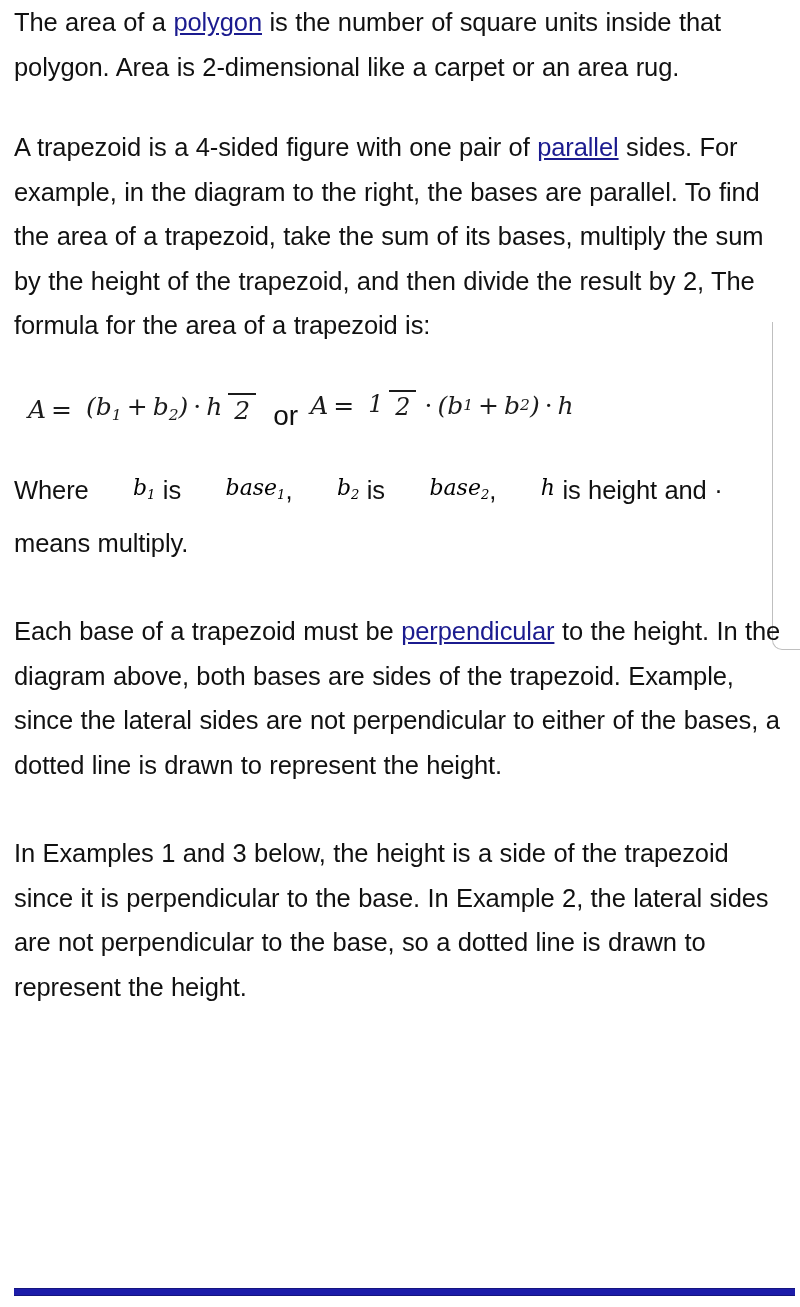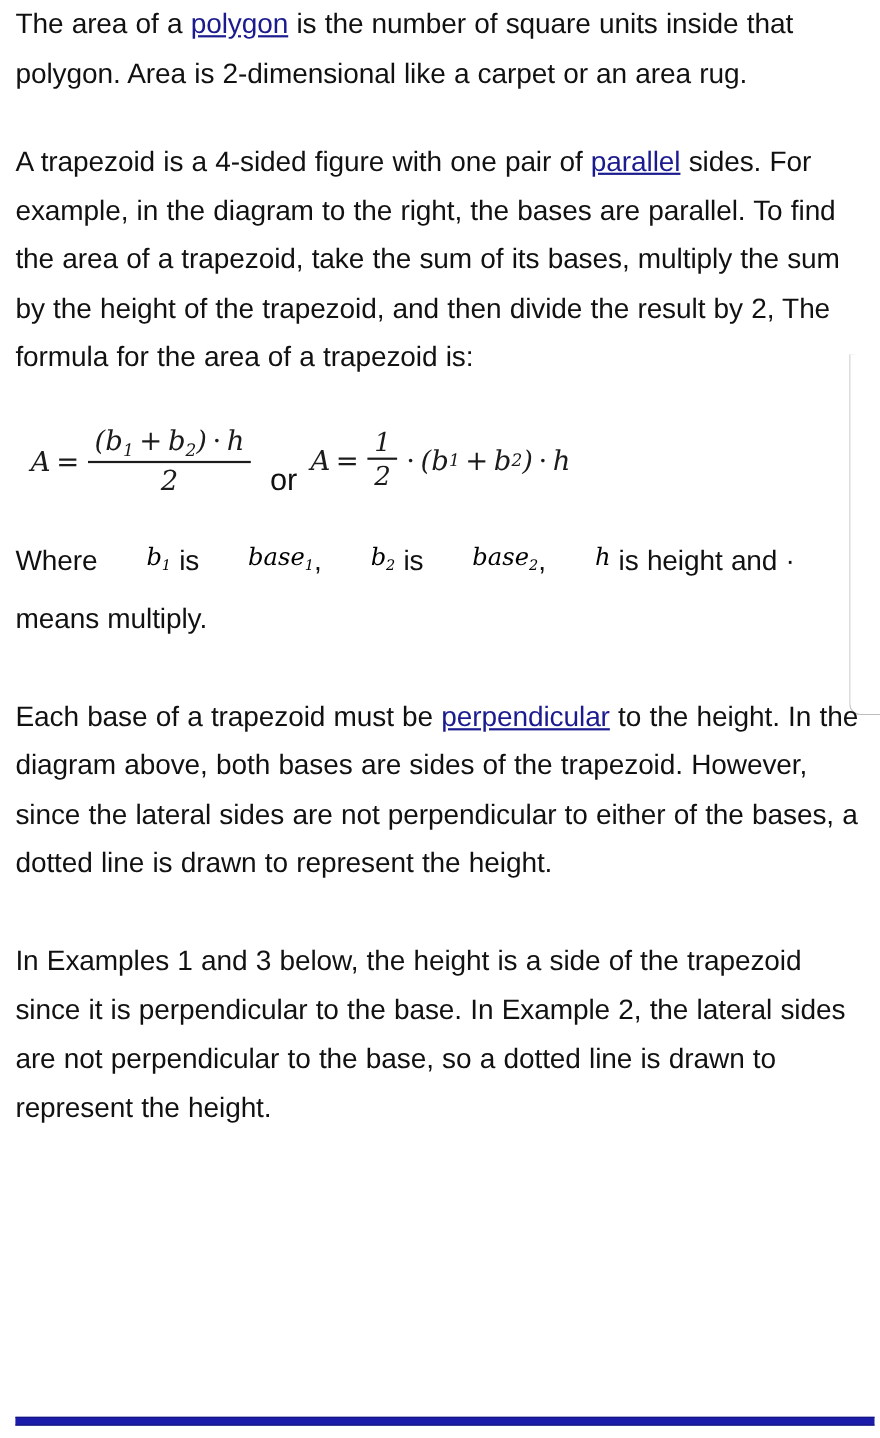--- a/index.html
+++ b/index.html
@@ -114,21 +114,21 @@
   }
   .math .var { font-style: italic; }
   .math .op { font-style: normal; padding: 0 5px; }
   .math sub {
     font-size: 0.62em;
     font-style: italic;
     vertical-align: -0.35em;
   }
   .frac {
     display: inline-flex;
-    flex-direction: column;
+    flex-direction: row;
     align-items: center;
     justify-content: center;
     vertical-align: middle;
     margin: 0 3px;
   }
   .frac .num {
     padding: 0 6px 2px 6px;
     line-height: 1.05;
   }
   .frac .den {
@@ -234,21 +234,21 @@
           <span>h</span>
       </span>
     </div>
 
     <div class="gap-md"></div>
 
     <p class="body-text"><span>Where </span><span class="imath"><span>b</span><sub>1</sub></span><span> is </span><span class="imath word"><span>base</span><sub>1</sub></span><span>, </span><span class="imath"><span>b</span><sub>2</sub></span><span> is </span><span class="imath word"><span>base</span><sub>2</sub></span><span>, </span><span class="imath">h</span><span> is height and · means multiply.</span></p>
 
     <div class="gap-lg"></div>
 
-    <p class="body-text"><span>Each base of a trapezoid must be </span><a class="inline-link" href="#">perpendicular</a><span> to the height. In the diagram above, both bases are sides of the trapezoid. However, since the lateral sides are not perpendicular to either of the bases, a dotted line is drawn to represent the height.</span></p>
+    <p class="body-text"><span>Each base of a trapezoid must be </span><a class="inline-link" href="#">perpendicular</a><span> to the height. In the diagram above, both bases are sides of the trapezoid. Example, since the lateral sides are not perpendicular to either of the bases, a dotted line is drawn to represent the height.</span></p>
 
     <div class="gap-lg"></div>
 
     <p class="body-text">In Examples 1 and 3 below, the height is a side of the trapezoid since it is perpendicular to the base. In Example 2, the lateral sides are not perpendicular to the base, so a dotted line is drawn to represent the height.</p>
 
   </div>
 
   <div class="blue-rule"></div>
 
 </div>

